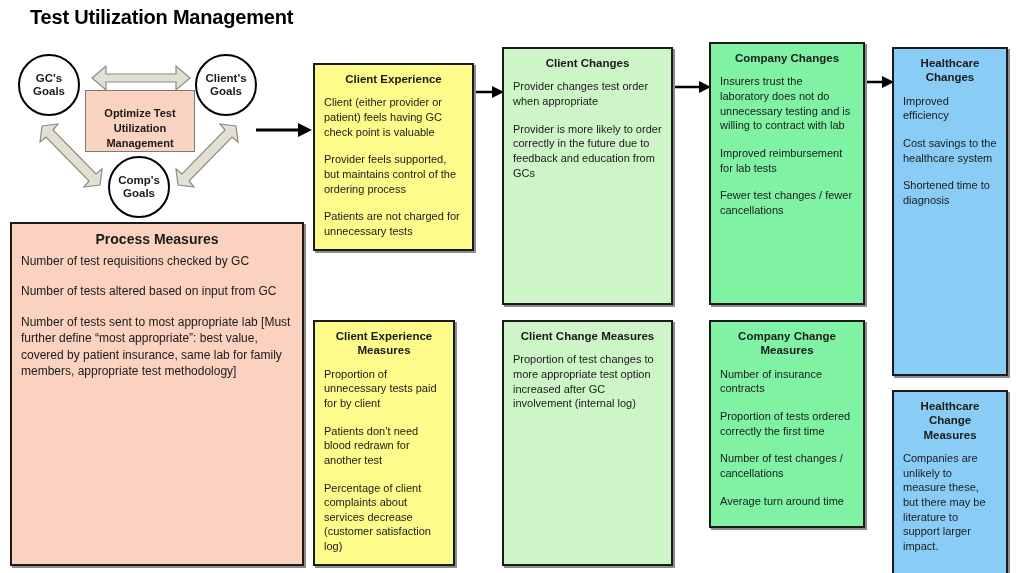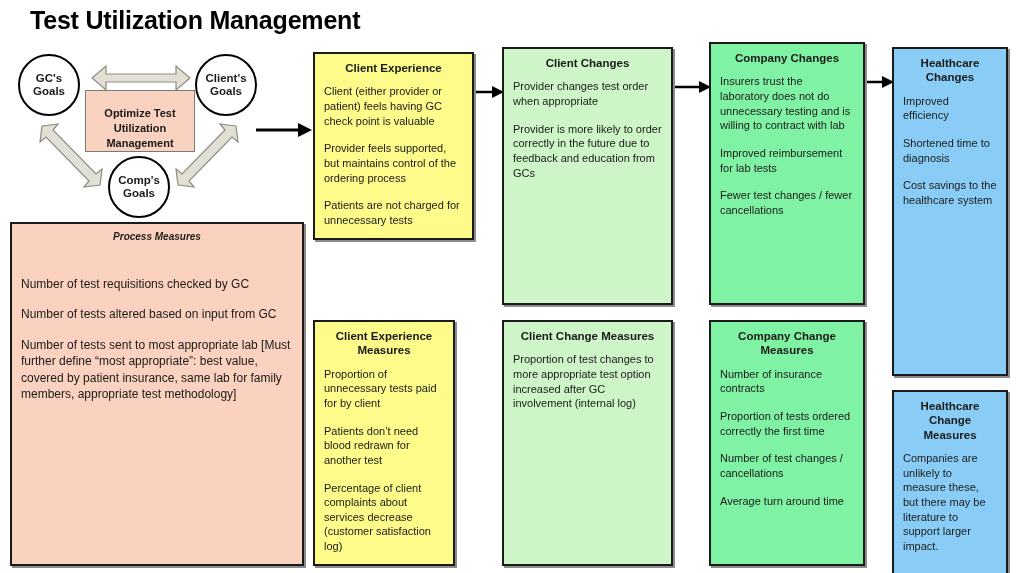--- a/index.html
+++ b/index.html
@@ -8,21 +8,21 @@
     width:1024px; height:573px;
     background:#ffffff;
     font-family:"Liberation Sans", sans-serif;
     position:relative;
     overflow:hidden;
     color:#1a1a1a;
   }
 
   #title {
     position:absolute; left:30px; top:6px;
-    font-size:25px; font-weight:bold; letter-spacing:-0.2px;
+    font-size:20px; font-weight:bold; letter-spacing:-0.2px;
     color:#000;
   }
 
   
   #circlegroup { position:absolute; left:10px; top:48px; width:290px; height:170px; }
   .goal-circle {
     position:absolute; border:2.5px solid #000; border-radius:50%;
     background:#fff; display:flex; align-items:center; justify-content:center;
     text-align:center; font-size:11.5px; font-weight:bold; line-height:1.15;
   }
@@ -56,31 +56,31 @@
   .panel li:last-child { margin-bottom:0; }
 
   .pink  { background:#fbd1bf; }
   .yellow{ background:#fdfb8a; }
   .green { background:#cdf5c7; }
   .green2{ background:#7ff2a4; }
   .blue  { background:#89cdf7; }
 
   
   #process-measures { left:10px;  top:222px; width:294px; height:344px; }
-  #process-measures .panel-title { font-size:10px; margin-bottom:32px;font-style:italic; }
+  #process-measures .panel-title { font-size:14px; margin-bottom:4px; }
   #process-measures li { font-size:12px; line-height:1.38; margin-bottom:14px; }
 
-  #client-experience      { left:313px; top:52px;  width:161px; height:188px; }
+  #client-experience      { left:313px; top:63px;  width:161px; height:188px; }
   #client-changes         { left:502px; top:47px;  width:171px; height:258px; }
   #company-changes        { left:709px; top:42px;  width:156px; height:263px; }
   #healthcare-changes     { left:892px; top:47px;  width:116px; height:329px; }
 
   #client-exp-measures    { left:313px; top:320px; width:142px; height:246px; }
   #client-change-measures { left:502px; top:320px; width:171px; height:246px; }
-  #company-change-measures{ left:709px; top:320px; width:156px; height:246px; }
+  #company-change-measures{ left:709px; top:320px; width:156px; height:208px; }
   #healthcare-change-measures { left:892px; top:390px; width:116px; height:228px; }
 
   
   .arrow { position:absolute; }
   #arrow-main    { left:256px; top:122px;  width:56px; height:16px; }
   #arrow-ce-cc   { left:472px; top:84px;   width:32px; height:16px; }
   #arrow-cc-comp { left:671px; top:79px;   width:40px; height:16px; }
   #arrow-comp-hc { left:863px; top:74px;   width:31px; height:16px; }
 </style>
 </head>
@@ -169,22 +169,22 @@
     <li>Insurers trust the laboratory does not do unnecessary testing and is willing to contract with lab</li>
     <li>Improved reimbursement for lab tests</li>
     <li>Fewer test changes / fewer cancellations</li>
   </ul>
 </div>
 
 <div class="panel blue" id="healthcare-changes">
   <div class="panel-title">Healthcare Changes</div>
   <ul>
     <li>Improved efficiency</li>
+    <li>Cost savings to the healthcare system</li>
     <li>Shortened time to diagnosis</li>
-    <li>Cost savings to the healthcare system</li>
   </ul>
 </div>
 
 <div class="panel yellow" id="client-exp-measures">
   <div class="panel-title">Client Experience Measures</div>
   <ul>
     <li>Proportion of unnecessary tests paid for by client</li>
     <li>Patients don’t need blood redrawn for another test</li>
     <li>Percentage of client complaints about services decrease (customer satisfaction log)</li>
   </ul>

